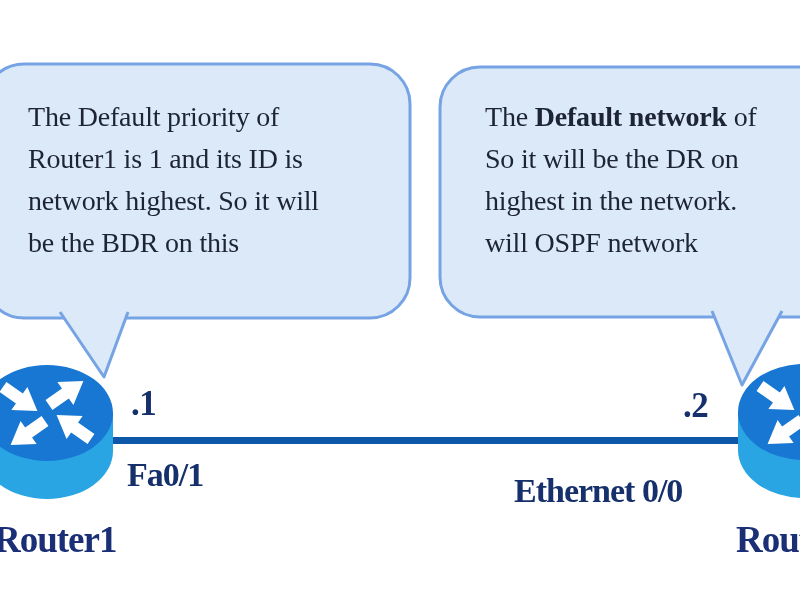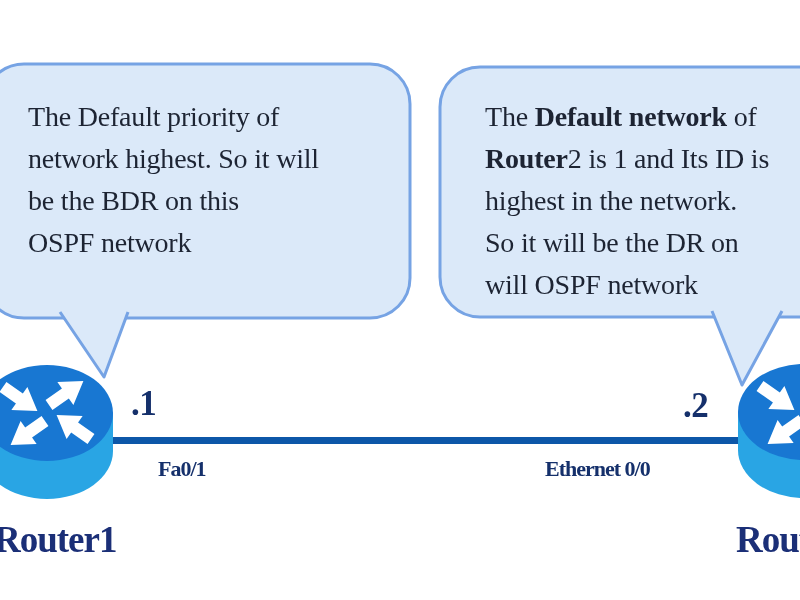--- a/index.html
+++ b/index.html
@@ -12,21 +12,21 @@
   .bubble-text{
     position:absolute;color:#1d2433;font-size:28px;line-height:42px;
     letter-spacing:-0.2px;white-space:nowrap;font-weight:400;
   }
   .bubble-text b{font-weight:700;}
   .lbl{
     position:absolute;color:#15306b;font-weight:700;white-space:nowrap;
     letter-spacing:-0.5px;
   }
   .ip-lbl{font-size:35px;}
-  .if-lbl{font-size:22px;letter-spacing:-1px;margin-left:31px;}
+  .if-lbl{font-size:34px;letter-spacing:-1px;}
   .router-name{font-size:37px;letter-spacing:-1px;color:#1b2f77;}
 </style>
 </head>
 <body>
 
 <div id="stage">
 
   <svg id="diagram-svg" width="800" height="600" viewBox="0 0 800 600">
     <defs>
       <path id="arr" d="M0,-6 L20,-6 L20,-14 L42,0 L20,14 L20,6 L0,6 Z" fill="#ffffff"></path>
@@ -55,34 +55,33 @@
     </g>
 
     <g>
       <rect x="440" y="67" width="400" height="250" rx="40" ry="40" fill="#dbe9f9" stroke="#76a3e4" stroke-width="3"></rect>
       <path d="M712,311 L742,385 L782,311" fill="#dbe9f9" stroke="#76a3e4" stroke-width="3" stroke-linejoin="round"></path>
     </g>
   </svg>
 
   <div class="bubble-text" style="left:28px;top:96px;">
     <div>The Default priority of</div>
+    <div>Router1 is 1 and its ID is</div>
     <div>network highest. So it will</div>
     <div>be the BDR on this</div>
-    <div>OSPF network</div>
   </div>
 
   <div class="bubble-text" style="left:485px;top:96px;">
     <div><span>The </span><b>Default network</b><span> of</span></div>
-    <div><b>Router</b><span>2 is 1 and Its ID is</span></div>
+    <div>So it will be the DR on</div>
     <div>highest in the network.</div>
-    <div>So it will be the DR on</div>
     <div>will OSPF network</div>
   </div>
 
   <div class="lbl ip-lbl" style="left:131px;top:384px;">.1</div>
   <div class="lbl ip-lbl" style="left:683px;top:386px;">.2</div>
   <div class="lbl if-lbl" style="left:127px;top:456px;">Fa0/1</div>
-  <div class="lbl if-lbl" style="left:514px;top:456px;">Ethernet 0/0</div>
+  <div class="lbl if-lbl" style="left:514px;top:472px;">Ethernet 0/0</div>
 
   <div class="lbl router-name" style="left:-6px;top:518px;">Router1</div>
   <div class="lbl router-name" style="left:736px;top:518px;">Router2</div>
 
 </div>
 
 </body></html>

